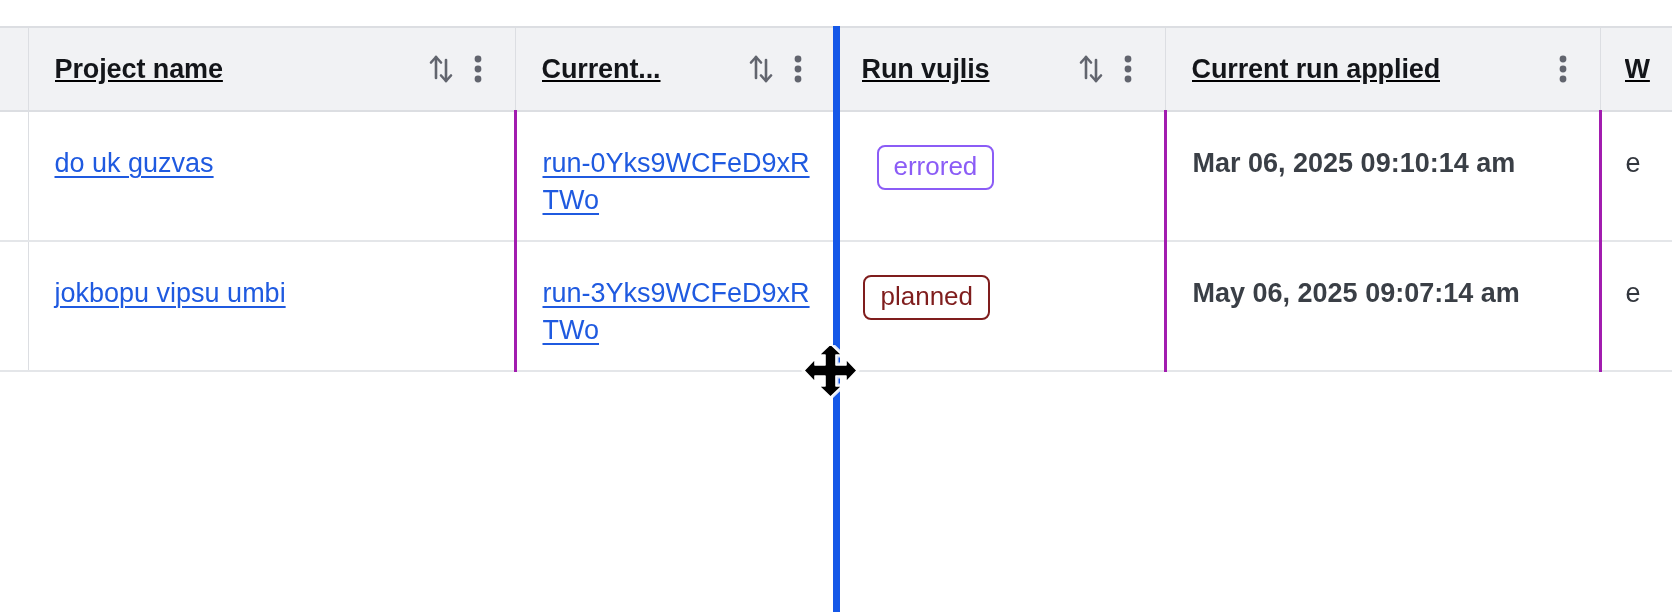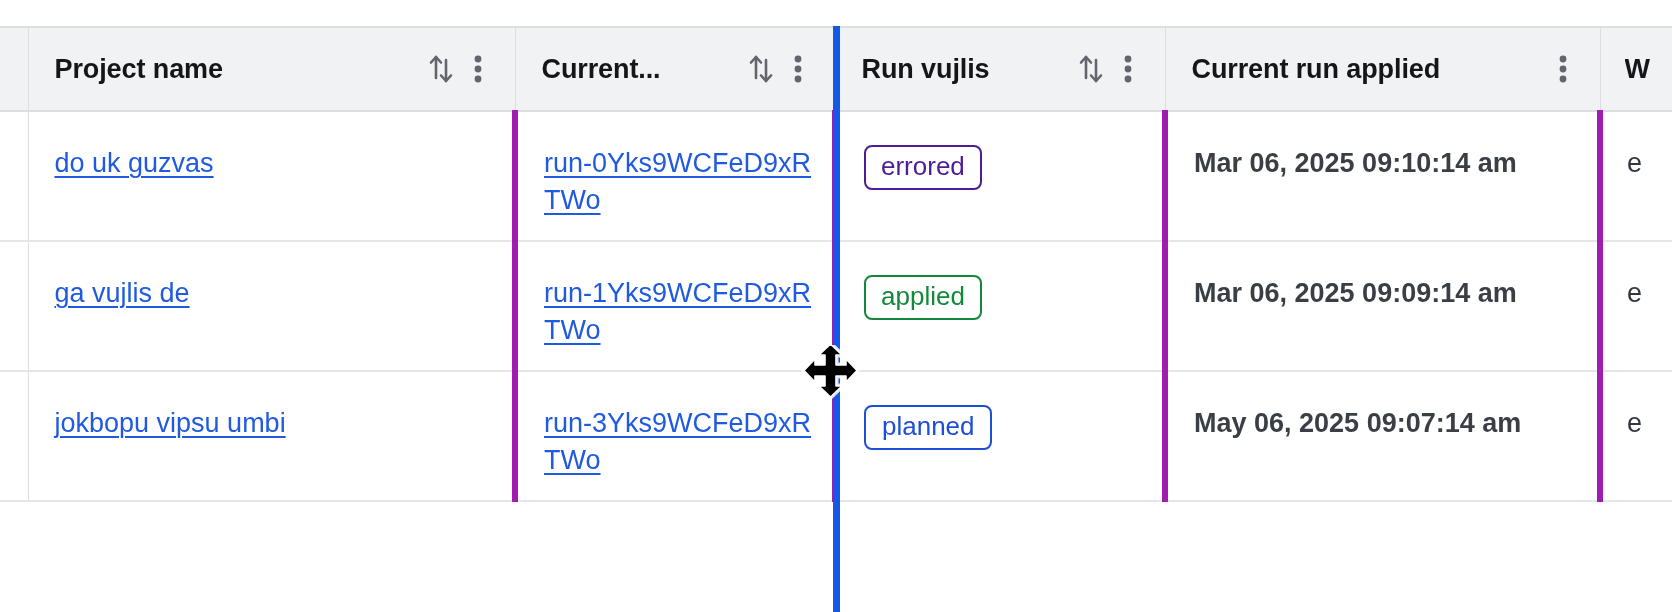--- a/index.html
+++ b/index.html
@@ -55,20 +55,21 @@
   }
   thead th.tail-head { border-right: none; }
 
   .hd-inner {
     display: flex;
     align-items: center;
     height: 82px;
     padding: 0 20px 0 26px;
     box-sizing: border-box;
     gap: 0;
+    text-decoration: underline;
   }
   .hd-label {
     font-size: 27px;
     font-weight: bold;
     color: #14161a;
     letter-spacing: -0.1px;
     white-space: nowrap;
     overflow: hidden;
   }
   .hd-spacer { flex: 1 1 auto; min-width: 14px; }
@@ -86,21 +87,21 @@
     cursor: pointer;
   }
   .icon-btn.kebab { width: 34px; }
 
   .sort-ico { display: block; }
   .kebab-ico { display: block; }
 
   
   tbody td {
     border-bottom: 2px solid #e4e6e9;
-    border-right: 6px solid #a21caf;
+    border-right: 3px solid #a21caf;
     padding: 0;
     vertical-align: top;
     background: #ffffff;
     height: 128px;
   }
   tbody td.gutter-cell { border-right: 1px solid #dcdee2; }
   tbody td.tail-cell { border-right: none; }
 
   .cell-inner {
     padding: 33px 20px 0 26px;
@@ -130,23 +131,23 @@
   .badge {
     display: inline-block;
     border: 2px solid currentColor;
     border-radius: 8px;
     padding: 6px 15px 8px 15px;
     font-size: 26px;
     line-height: 1.05;
     background: #ffffff;
     white-space: nowrap;
   }
-  .badge.errored  { color: #4c1d95; }
+  .badge.errored  { color: #8b5cf6; margin-left: 14px; }
   .badge.applied  { color: #11883a; }
-  .badge.planned  { color: #1d4ed8; padding-left: 16px; }
+  .badge.planned  { color: #7f1d1d; padding-left: 16px; }
 
   
   .resize-line {
     position: absolute;
     top: 26px;
     left: 833px;
     width: 7px;
     height: 586px;
     background: #1558e8;
     z-index: 40;
@@ -298,44 +299,20 @@
           </div>
         </td>
         <td>
           <div class="cell-inner date">Mar 06, 2025 09:10:14 am</div>
         </td>
         <td class="tail-cell">
           <div class="cell-inner" style="padding-left:24px;">e</div>
         </td>
       </tr>
 
-      <tr>
-        <td class="gutter-cell"></td>
-        <td>
-          <div class="cell-inner">
-            <span class="cell-link">ga vujlis de</span>
-          </div>
-        </td>
-        <td>
-          <div class="cell-inner">
-            <span class="cell-link runid-link">run-1Yks9WCFeD9xRTWo</span>
-          </div>
-        </td>
-        <td>
-          <div class="cell-inner">
-            <span class="badge applied">applied</span>
-          </div>
-        </td>
-        <td>
-          <div class="cell-inner date">Mar 06, 2025 09:09:14 am</div>
-        </td>
-        <td class="tail-cell">
-          <div class="cell-inner" style="padding-left:24px;">e</div>
-        </td>
-      </tr>
 
 
       <tr>
         <td class="gutter-cell"></td>
         <td>
           <div class="cell-inner">
             <span class="cell-link">jokbopu vipsu umbi</span>
           </div>
         </td>
         <td>

